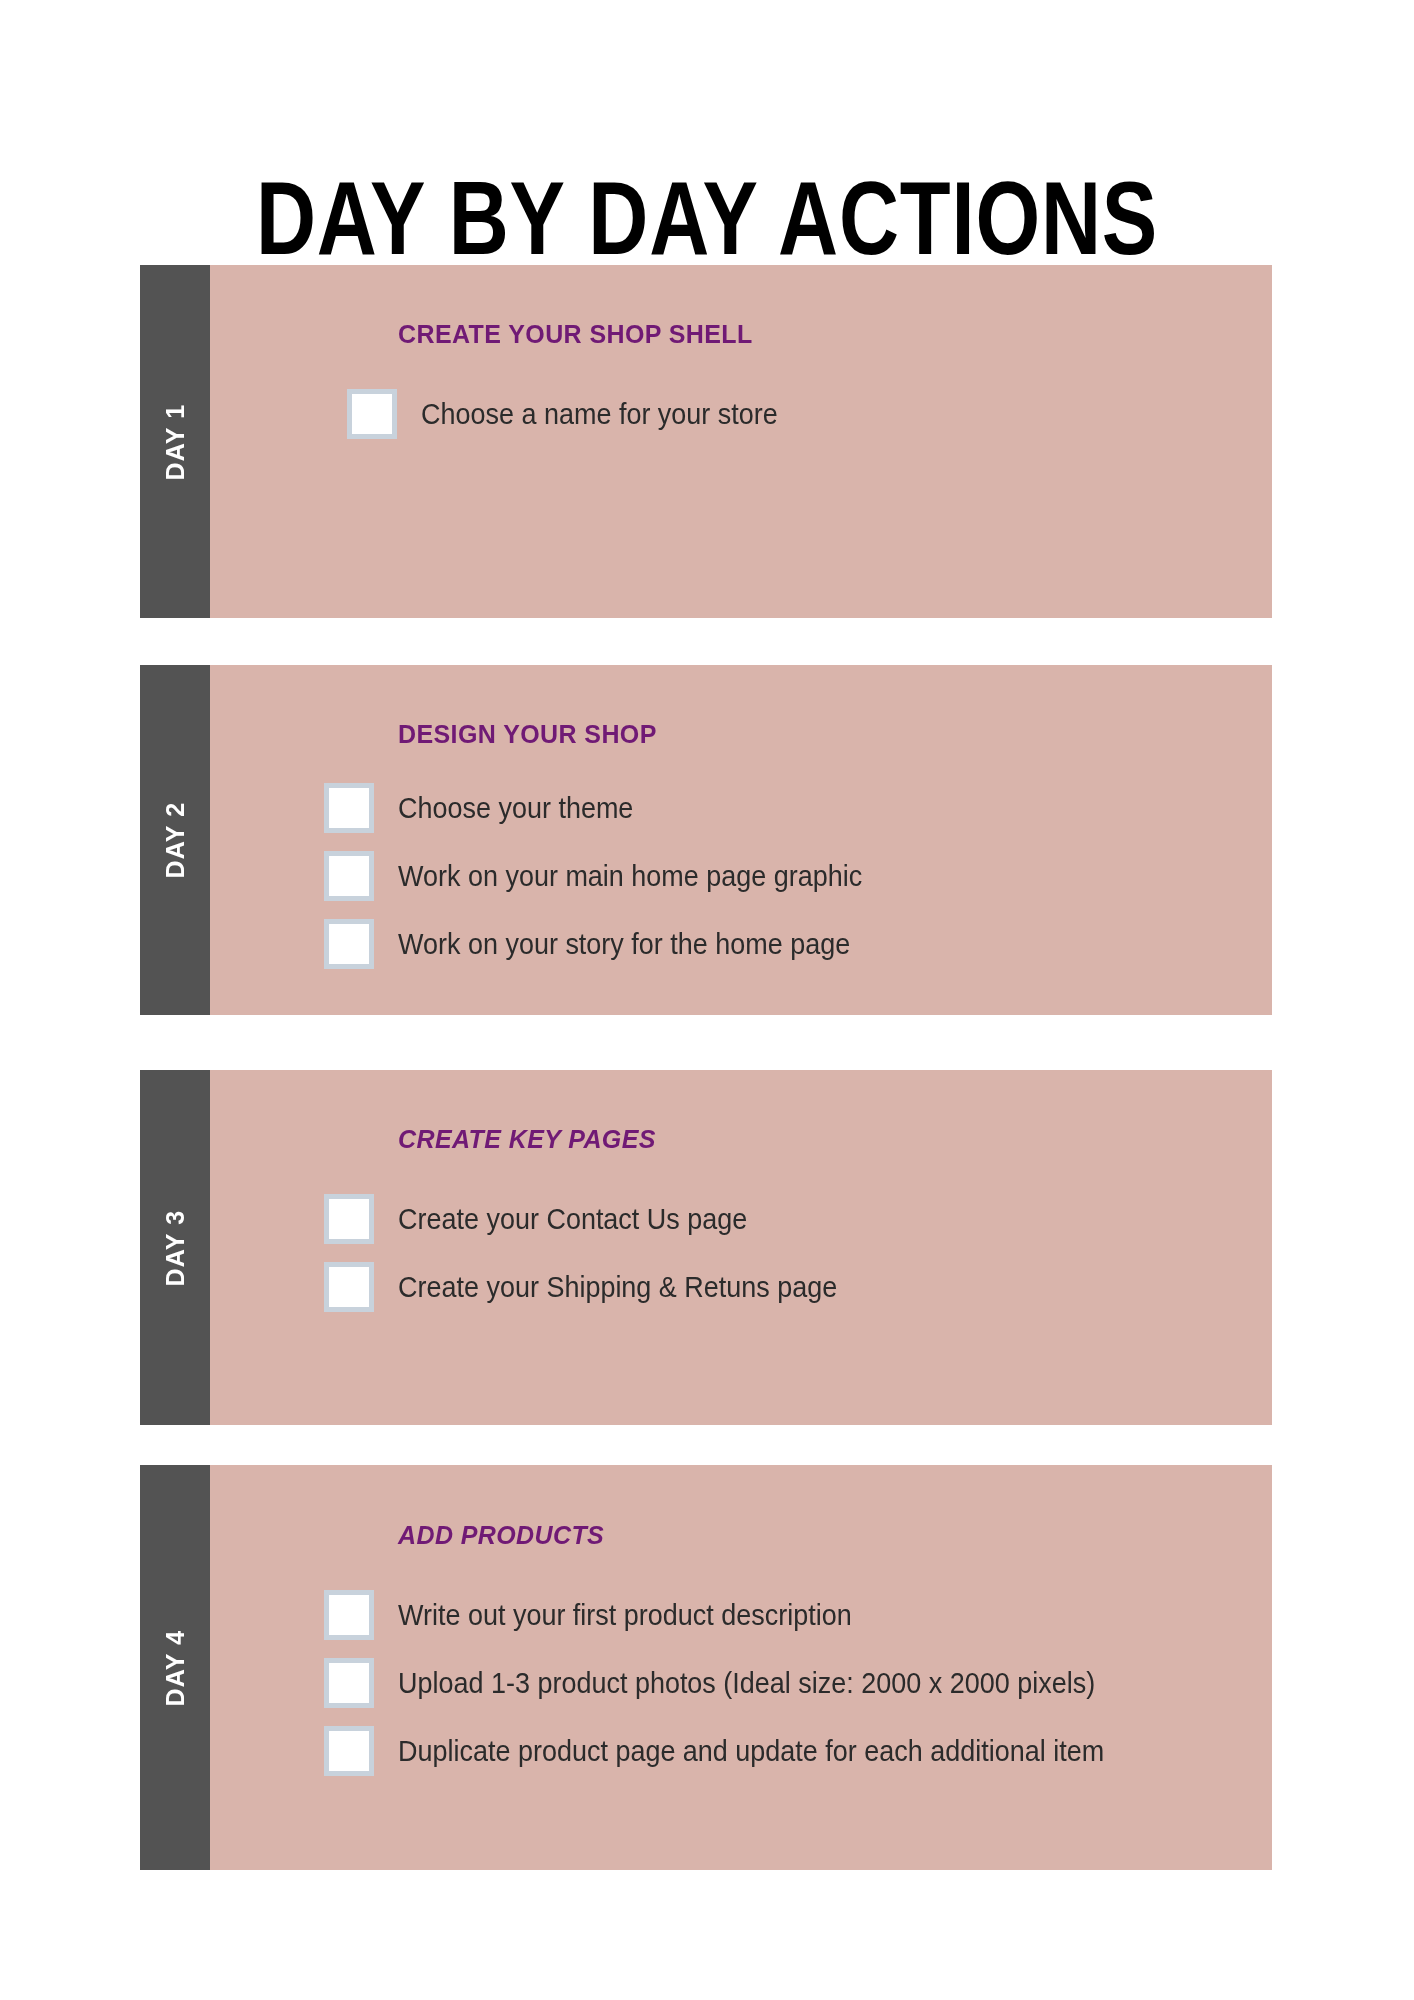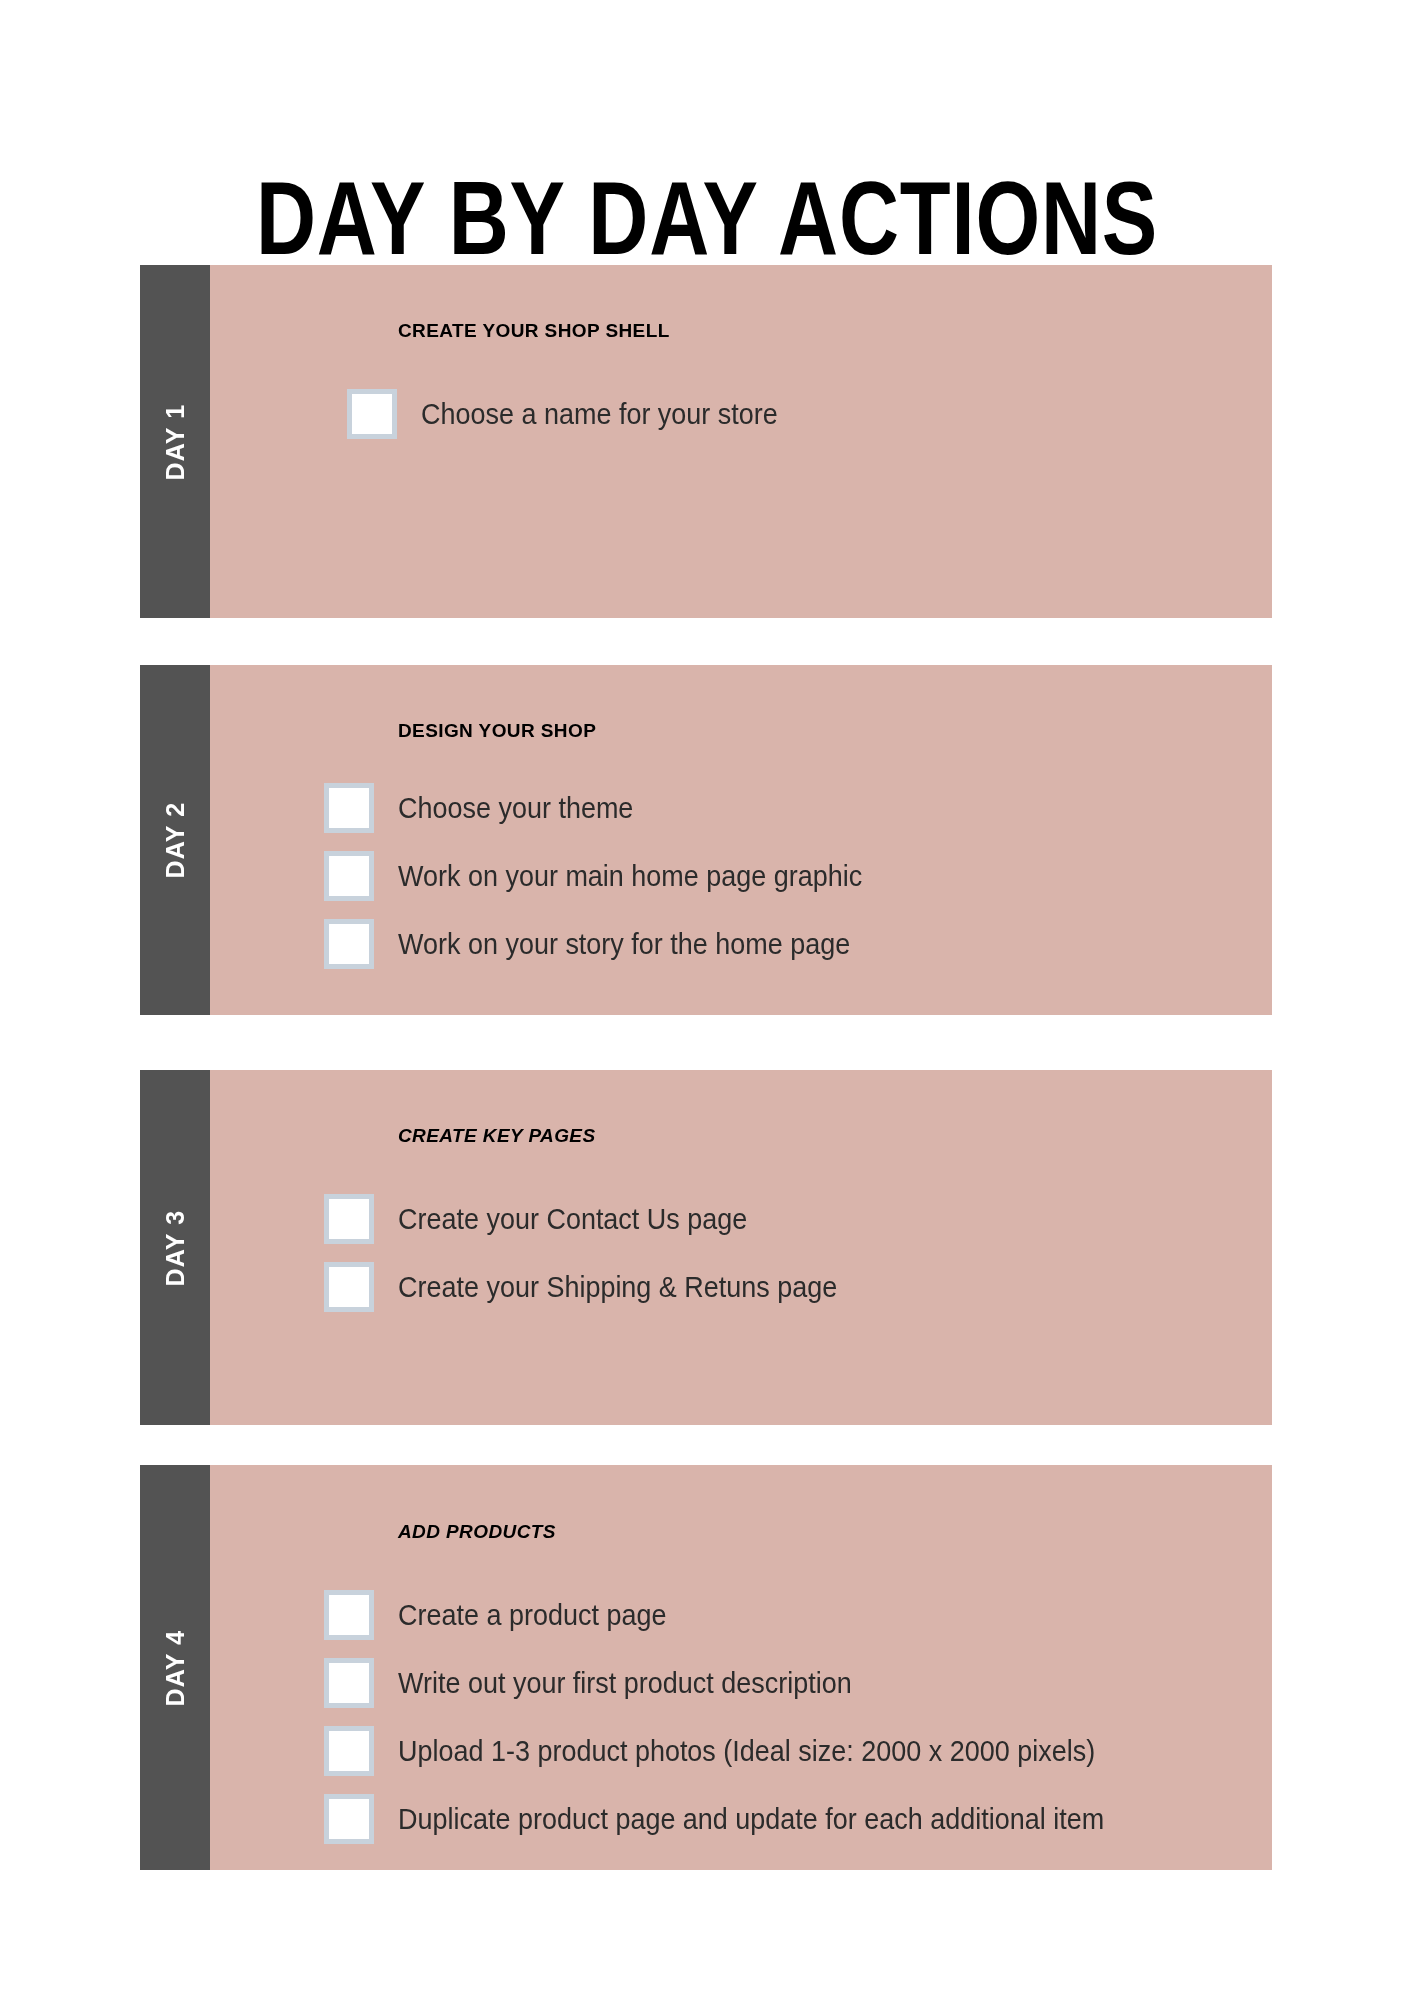--- a/index.html
+++ b/index.html
@@ -71,23 +71,23 @@
     flex: 1 1 auto;
     position: relative;
     padding-left: 188px;
   }
 
   .section-title {
     position: absolute;
     left: 188px;
     font-family: "Liberation Sans", sans-serif;
     font-weight: 700;
-    font-size: 19px;
+    font-size: 25px;
     letter-spacing: 0.4px;
-    color: #000000;
+    color: #701a75;
     white-space: nowrap;
   }
   .card-1 .section-title { top: 55px; }
   .card-2 .section-title { top: 55px; }
   .card-3 .section-title { top: 55px; font-style: italic; }
   .card-4 .section-title { top: 56px; font-style: italic; }
 
   .items {
     position: absolute;
     left: 0;
@@ -191,24 +191,20 @@
 
 <div class="card card-4">
   <div class="day-tab">
     <span class="day-tab-label">DAY 4</span>
   </div>
   <div class="card-body">
     <div class="section-title">ADD PRODUCTS</div>
     <div class="items">
       <div class="check-item">
         <span class="checkbox"></span>
-        <span class="item-label">Create a product page</span>
-      </div>
-      <div class="check-item">
-        <span class="checkbox"></span>
         <span class="item-label">Write out your first product description</span>
       </div>
       <div class="check-item">
         <span class="checkbox"></span>
         <span class="item-label">Upload 1-3 product photos (Ideal size: 2000 x 2000 pixels)</span>
       </div>
       <div class="check-item">
         <span class="checkbox"></span>
         <span class="item-label">Duplicate product page and update for each additional item</span>
       </div>

